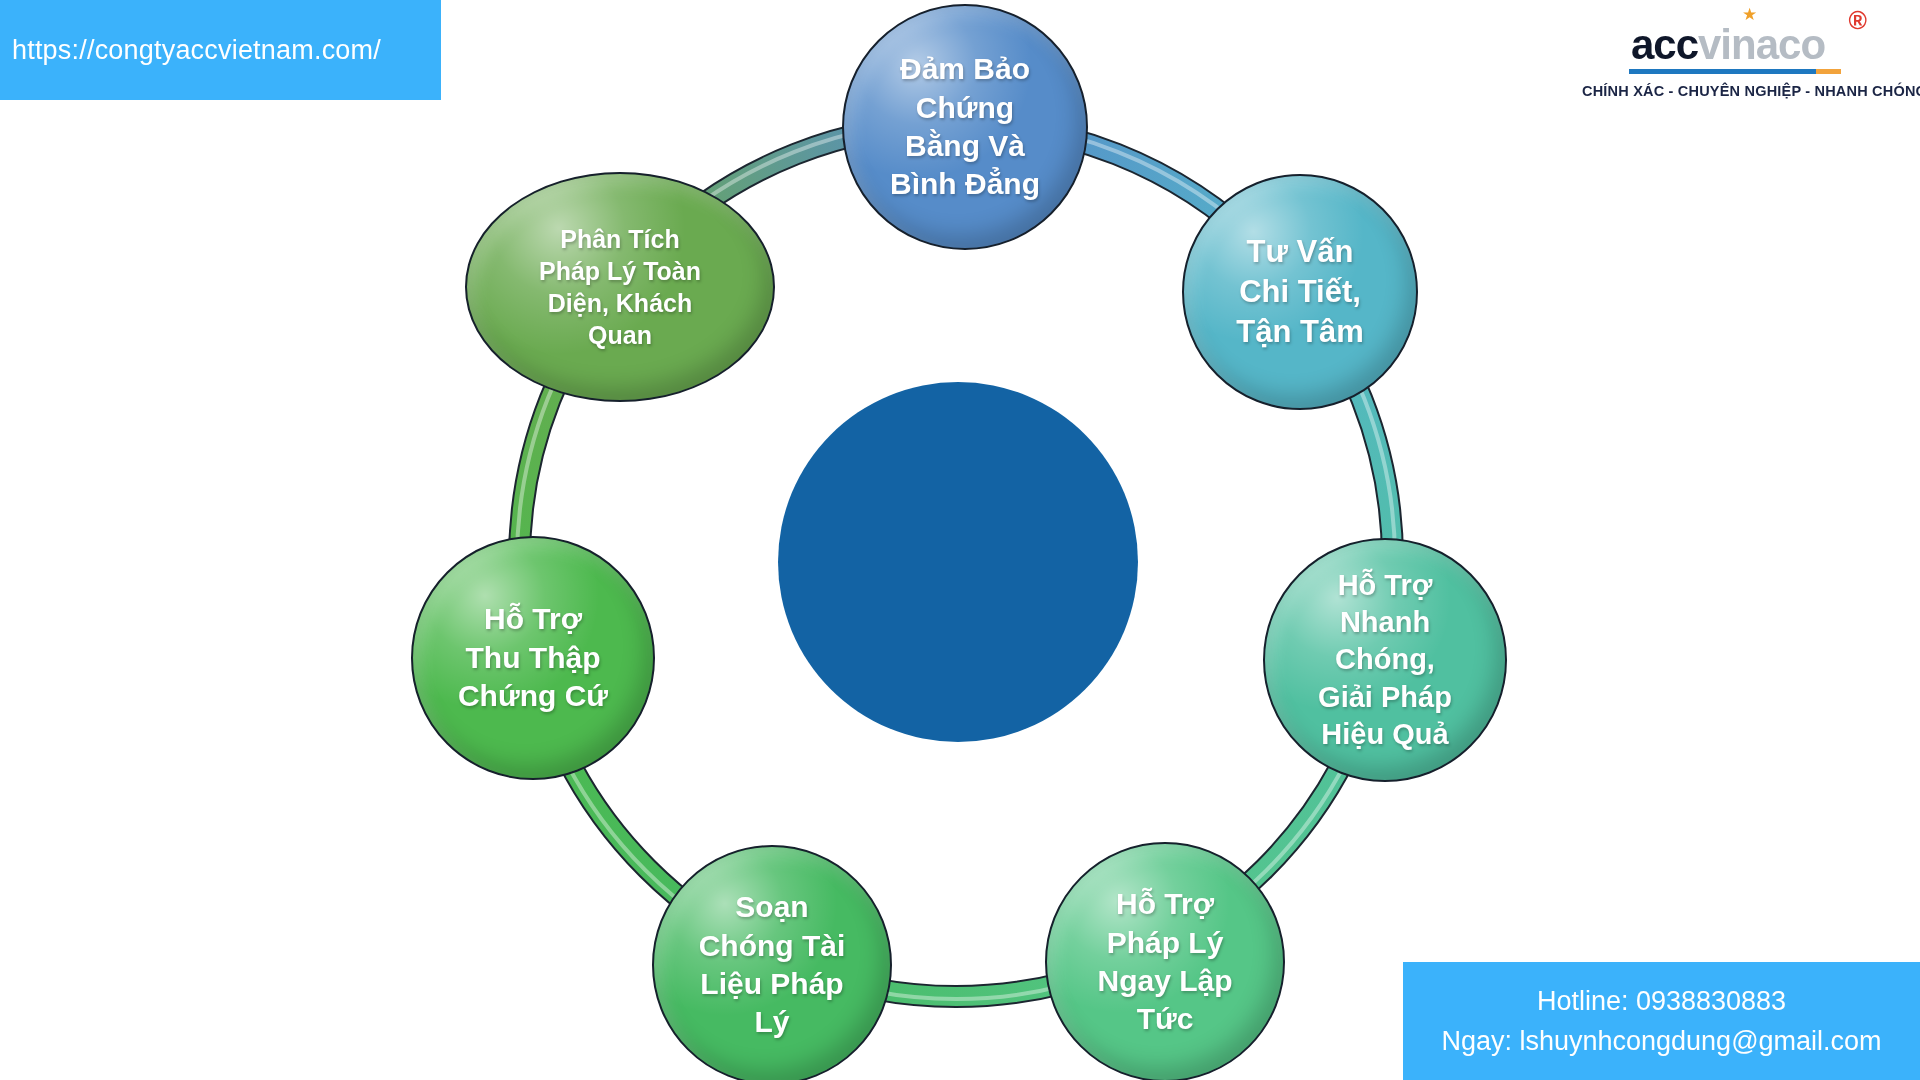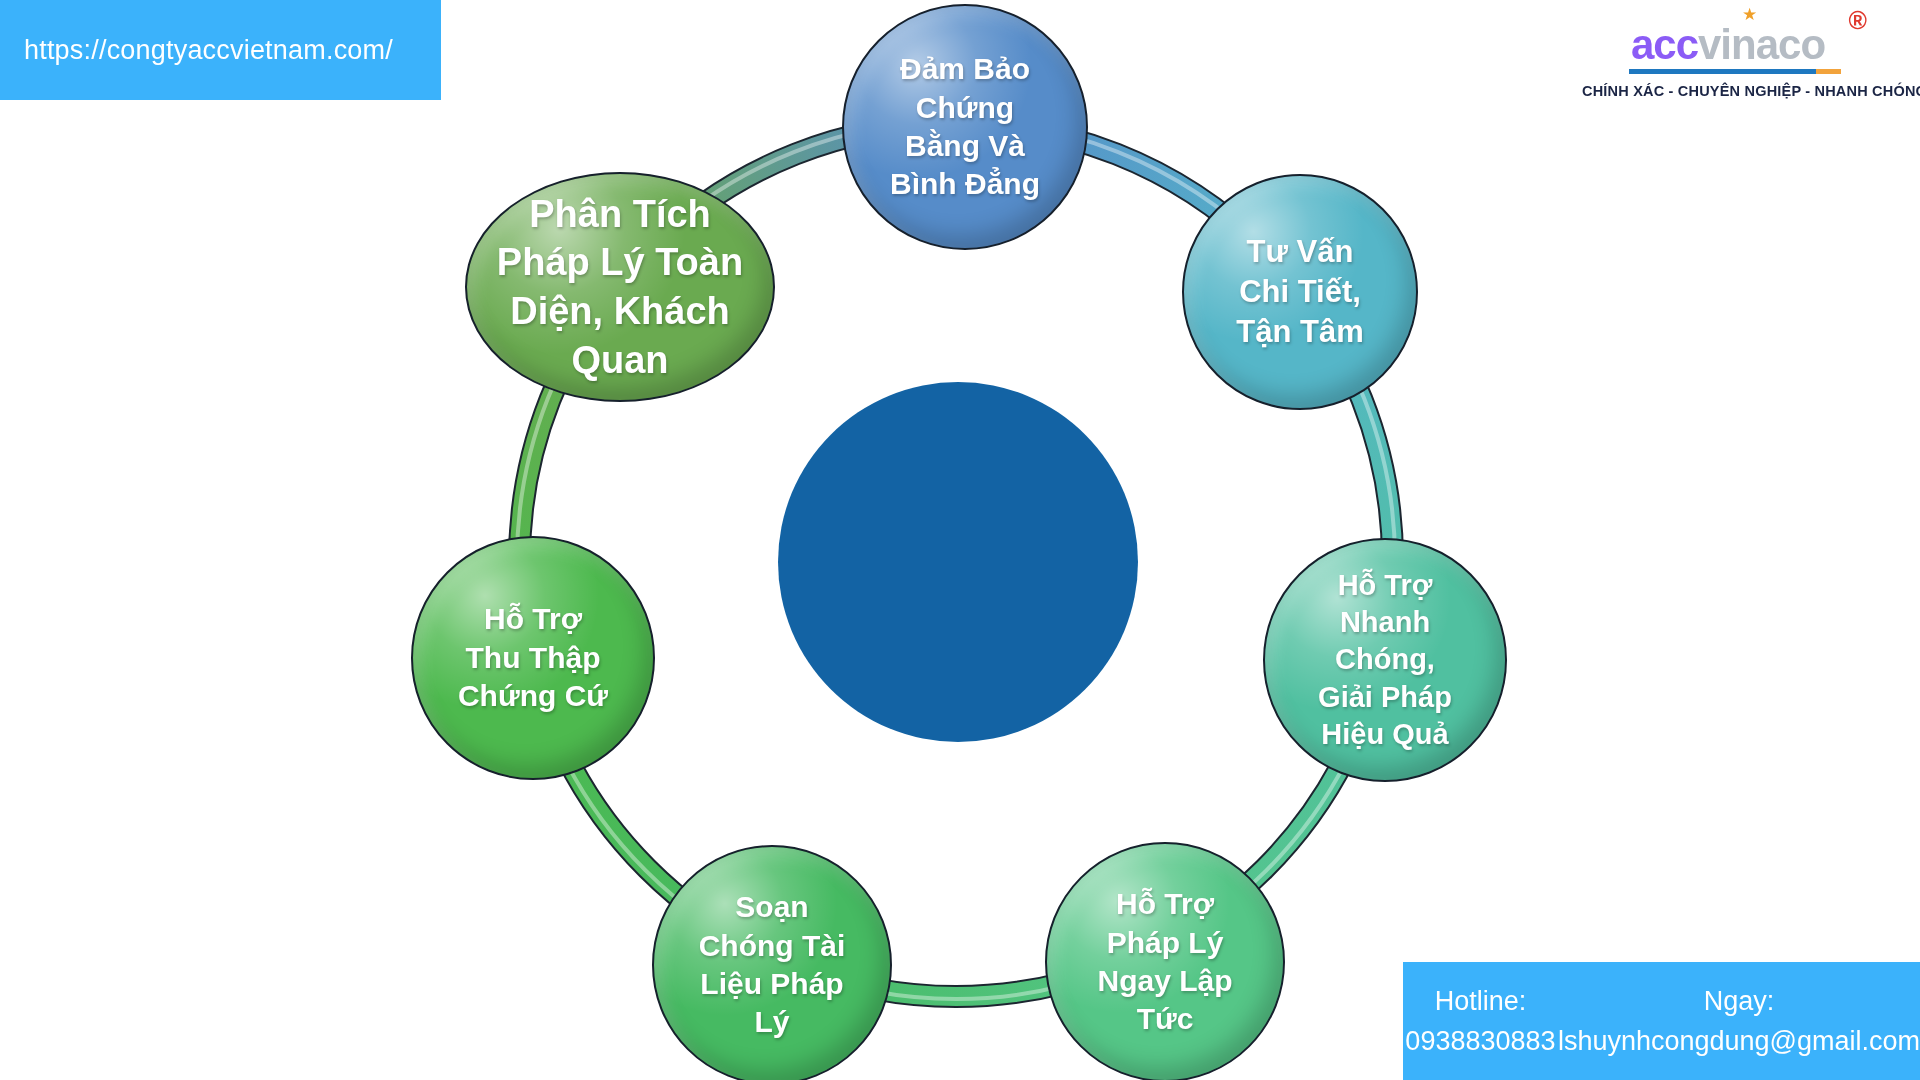--- a/index.html
+++ b/index.html
@@ -3,32 +3,32 @@
 <meta charset="utf-8">
 <style>
   html,body{margin:0;padding:0;background:#fff;}
   .canvas{
     position:relative;width:1920px;height:1080px;overflow:hidden;background:#fff;
     font-family:"Liberation Sans",sans-serif;
   }
   
   .url-banner{
     position:absolute;left:0;top:0;width:441px;height:100px;
-    display:flex;align-items:center;padding-left:24px;box-sizing:border-box;
+    display:flex;align-items:center;padding-left:12px;box-sizing:border-box;
     color:#fff;font-size:27px;letter-spacing:.2px;z-index:5;
   }
   .contact-banner{
     position:absolute;left:1403px;top:962px;width:517px;height:118px;
-    display:flex;justify-content:center;align-items:center;
+    display:flex;flex-direction:column;justify-content:center;align-items:center;
     color:#fff;font-size:27px;line-height:1.5;text-align:center;z-index:5;
   }
   
   .logo{position:absolute;right:28px;top:10px;width:310px;text-align:center;z-index:5;}
   .logo-word{position:relative;display:inline-block;line-height:1;padding:14px 18px 0 0;}
-  .logo-acc{font-size:42px;font-weight:bold;color:#8b5cf6;letter-spacing:-1px;text-align:center;}
+  .logo-acc{font-size:42px;font-weight:bold;color:#0f172a;letter-spacing:-1px;text-align:center;}
   .logo-vinaco{font-size:42px;font-weight:600;color:#b5bcc4;letter-spacing:-1px;margin-top:44px;}
   .logo-reg{position:absolute;top:-2px;right:-8px;font-size:25px;font-weight:bold;color:#e0392e;}
   .logo-star{position:absolute;top:-4px;left:52%;font-size:17px;color:#f0a029;}
   .logo-underline{display:block;width:212px;height:5px;margin:3px auto 0 14px;
     background:linear-gradient(to right,#1e78c0 88%,#f2a33c 88%);}
   .logo-tagline{margin-top:9px;font-size:14.5px;font-weight:bold;color:#1b2545;white-space:nowrap;letter-spacing:.2px;}
   
   .ring{
     position:absolute;left:508px;top:112px;width:896px;height:896px;border-radius:50%;
     border:2px solid #1c2630;z-index:1;box-sizing:border-box;
@@ -49,21 +49,21 @@
     box-shadow:inset -8px -12px 22px rgba(0,0,0,.20),inset 8px 10px 16px rgba(255,255,255,.22);
     text-shadow:1px 2px 3px rgba(0,0,0,.25);
     line-height:1.28;
   }
   .b1{left:842px;top:4px;width:246px;height:246px;font-size:30px;}
   .b2{left:1182px;top:174px;width:236px;height:236px;font-size:31px;}
   .b3{left:1263px;top:538px;width:244px;height:244px;font-size:29px;}
   .b4{left:1045px;top:842px;width:240px;height:240px;font-size:30px;}
   .b5{left:652px;top:845px;width:240px;height:240px;font-size:30px;}
   .b6{left:411px;top:536px;width:244px;height:244px;font-size:30px;}
-  .b7{left:465px;top:172px;width:310px;height:230px;font-size:38px;}
+  .b7{left:465px;top:172px;width:310px;height:230px;font-size:25px;}
 </style>
 </head>
 <body>
 
 <div class="canvas">
 
   <div class="url-banner" style="background-color: rgb(59, 178, 251);">
     <span>https://congtyaccvietnam.com/</span>
   </div>
 

